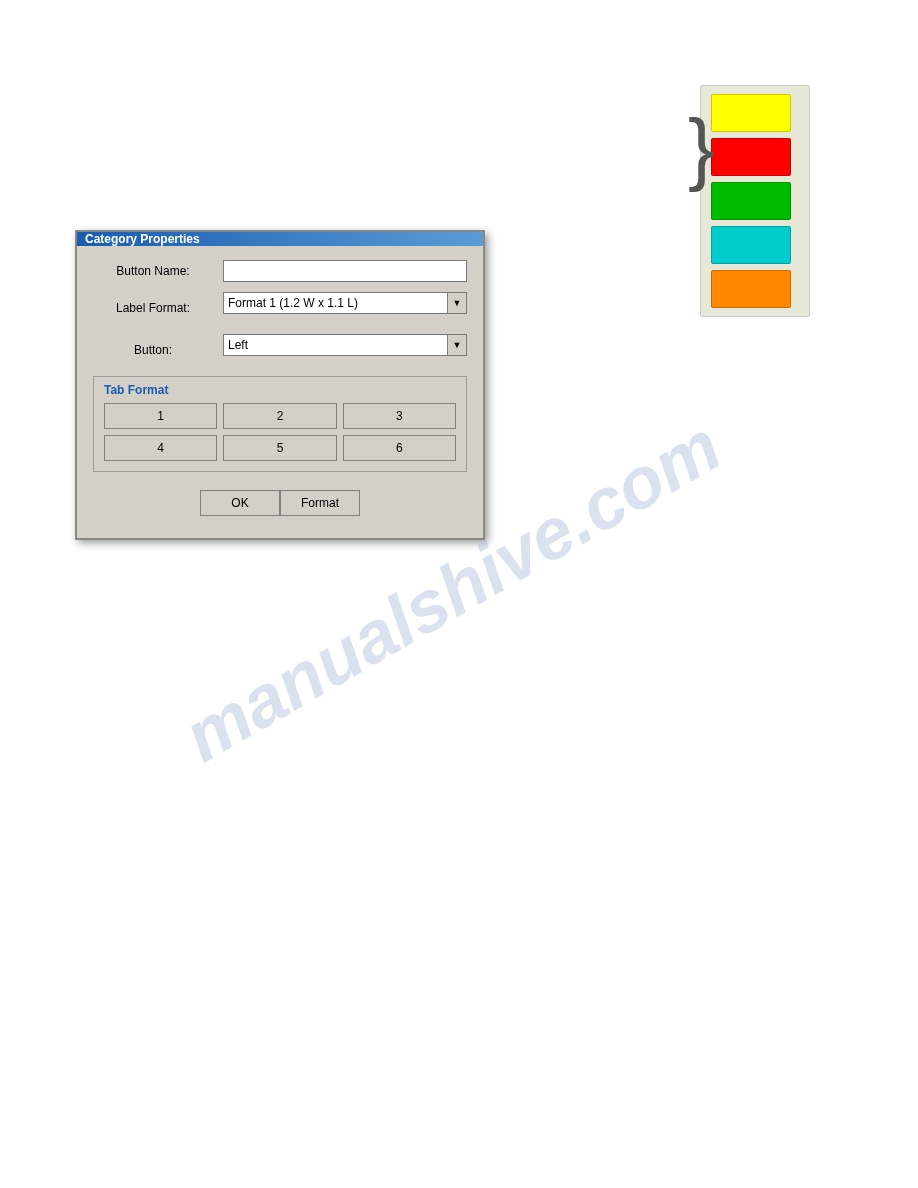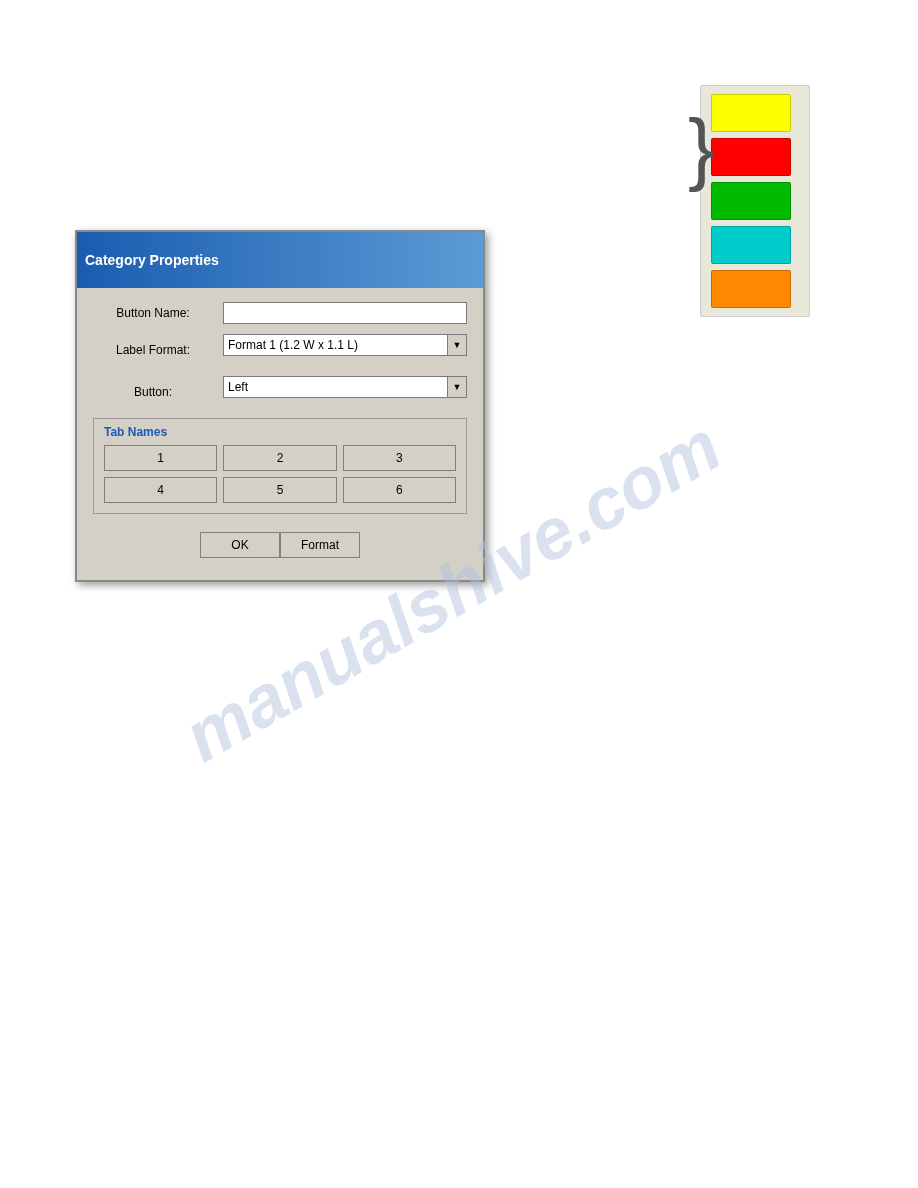--- a/index.html
+++ b/index.html
@@ -70,22 +70,22 @@
       width: 410px;
       background-color: #d4d0c8;
       border: 2px solid #888;
       box-shadow: 3px 3px 8px rgba(0,0,0,0.4);
     }
 
     .dialog-titlebar {
       background: linear-gradient(to right, #1a5cb0, #5b9bd5);
       color: white;
       font-weight: bold;
-      font-size: 14px;
-      padding: 20px 8px;
+      font-size: 12px;
+      padding: 0 8px;
       display: flex;
       align-items: center;
     }
 
     .dialog-body {
       padding: 14px 16px 10px 16px;
       background-color: #d4d0c8;
     }
 
     .form-row {
@@ -241,21 +241,21 @@
           <option>Left</option>
           <option>Right</option>
           <option>Default</option>
         </select>
         <div class="select-arrow">▼</div>
       </div>
     </div>
 
 
     <div class="tab-names-section">
-      <div class="tab-names-legend">Tab Names</div>
+      <div class="tab-names-legend">Tab Format</div>
       <div class="tab-names-grid">
         <button class="tab-name-btn">1</button>
         <button class="tab-name-btn">2</button>
         <button class="tab-name-btn">3</button>
         <button class="tab-name-btn">4</button>
         <button class="tab-name-btn">5</button>
         <button class="tab-name-btn">6</button>
       </div>
     </div>
 

